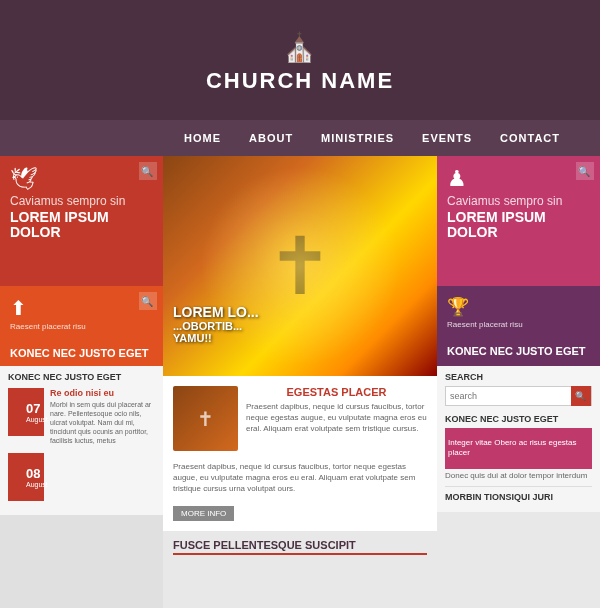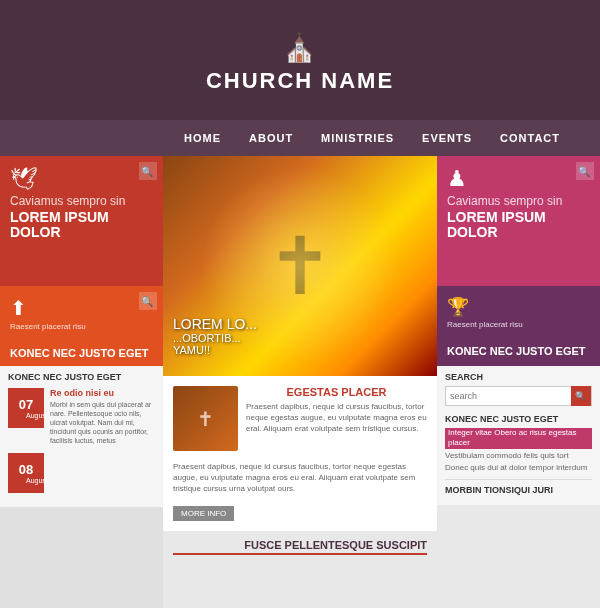--- a/index.html
+++ b/index.html
@@ -158,24 +158,23 @@
     }
     .post-date-box {
       background: #c0392b;
       color: white;
       width: 30px;
       min-width: 30px;
       font-size: 9px;
       text-align: center;
       padding: 18px;
       margin-right: 6px;
-      height: 40px;
+      height: 48px;
       display: flex;
       flex-direction: column;
-      align-items: center;
       justify-content: center;
     }
     .post-date-num {
       font-size: 13px;
       font-weight: bold;
       line-height: 1;
     }
     .post-date-month {
       font-size: 7px;
       background: #333;
@@ -223,25 +222,25 @@
       position: absolute;
       top: 50%;
       left: 50%;
       transform: translate(-50%, -50%);
       width: 200px;
       height: 200px;
       background: radial-gradient(ellipse, rgba(255,220,100,0.6) 0%, transparent 70%);
     }
     .hero-overlay-text {
       position: absolute;
-      bottom: 20px;
+      bottom: 32px;
       left: 10px;
       color: white;
       font-size: 14px;
-      font-weight: normal;
+      font-weight: bold;
       text-shadow: 1px 1px 3px rgba(0,0,0,0.8);
     }
     .hero-overlay-sub {
       font-size: 11px;
     }
 
     
     .article-section {
       padding: 10px;
       background: white;
@@ -290,21 +289,20 @@
 
     
     .section-title {
       color: #4a3040;
       font-size: 11px;
       font-weight: bold;
       text-transform: uppercase;
       border-bottom: 2px solid #c0392b;
       padding-bottom: 2px;
       margin: 8px 10px 6px;
-      text-align: right;
     }
 
     
     .right-sidebar {
       width: 163px;
       flex-shrink: 0;
       background: #e8e8e8;
       overflow: hidden;
     }
 
@@ -382,21 +380,21 @@
     .right-link {
       font-size: 8px;
       color: #666;
       margin-bottom: 2px;
       line-height: 1.3;
       cursor: pointer;
     }
     .right-link.highlight {
       background: #c0396b;
       color: white;
-      padding: 0 3px;
+      padding: 10px 3px;
     }
     .right-section-divider {
       border: none;
       border-top: 1px solid #ddd;
       margin: 5px 0;
     }
   </style>
 </head>
 <body>
 
@@ -503,21 +501,20 @@
         <div class="search-label">SEARCH</div>
         <div class="search-box">
           <input class="search-input" type="text" placeholder="search" style="">
           <button class="search-go">🔍</button>
         </div>
       </div>
 
       <div class="right-section-title">KONEC NEC JUSTO EGET</div>
 
       <div class="right-link highlight">Integer vitae Obero ac risus egestas placer</div>
-      <div class="right-link">Vestibulam commodo felis quis tort</div>
       <div class="right-link">Donec quis dui at dolor tempor interdum</div>
 
       <hr class="right-section-divider">
 
       <div class="right-section-title">MORBIN TIONSIQUI JURI</div>
 
     </div>
   </div>
 
 </div>

